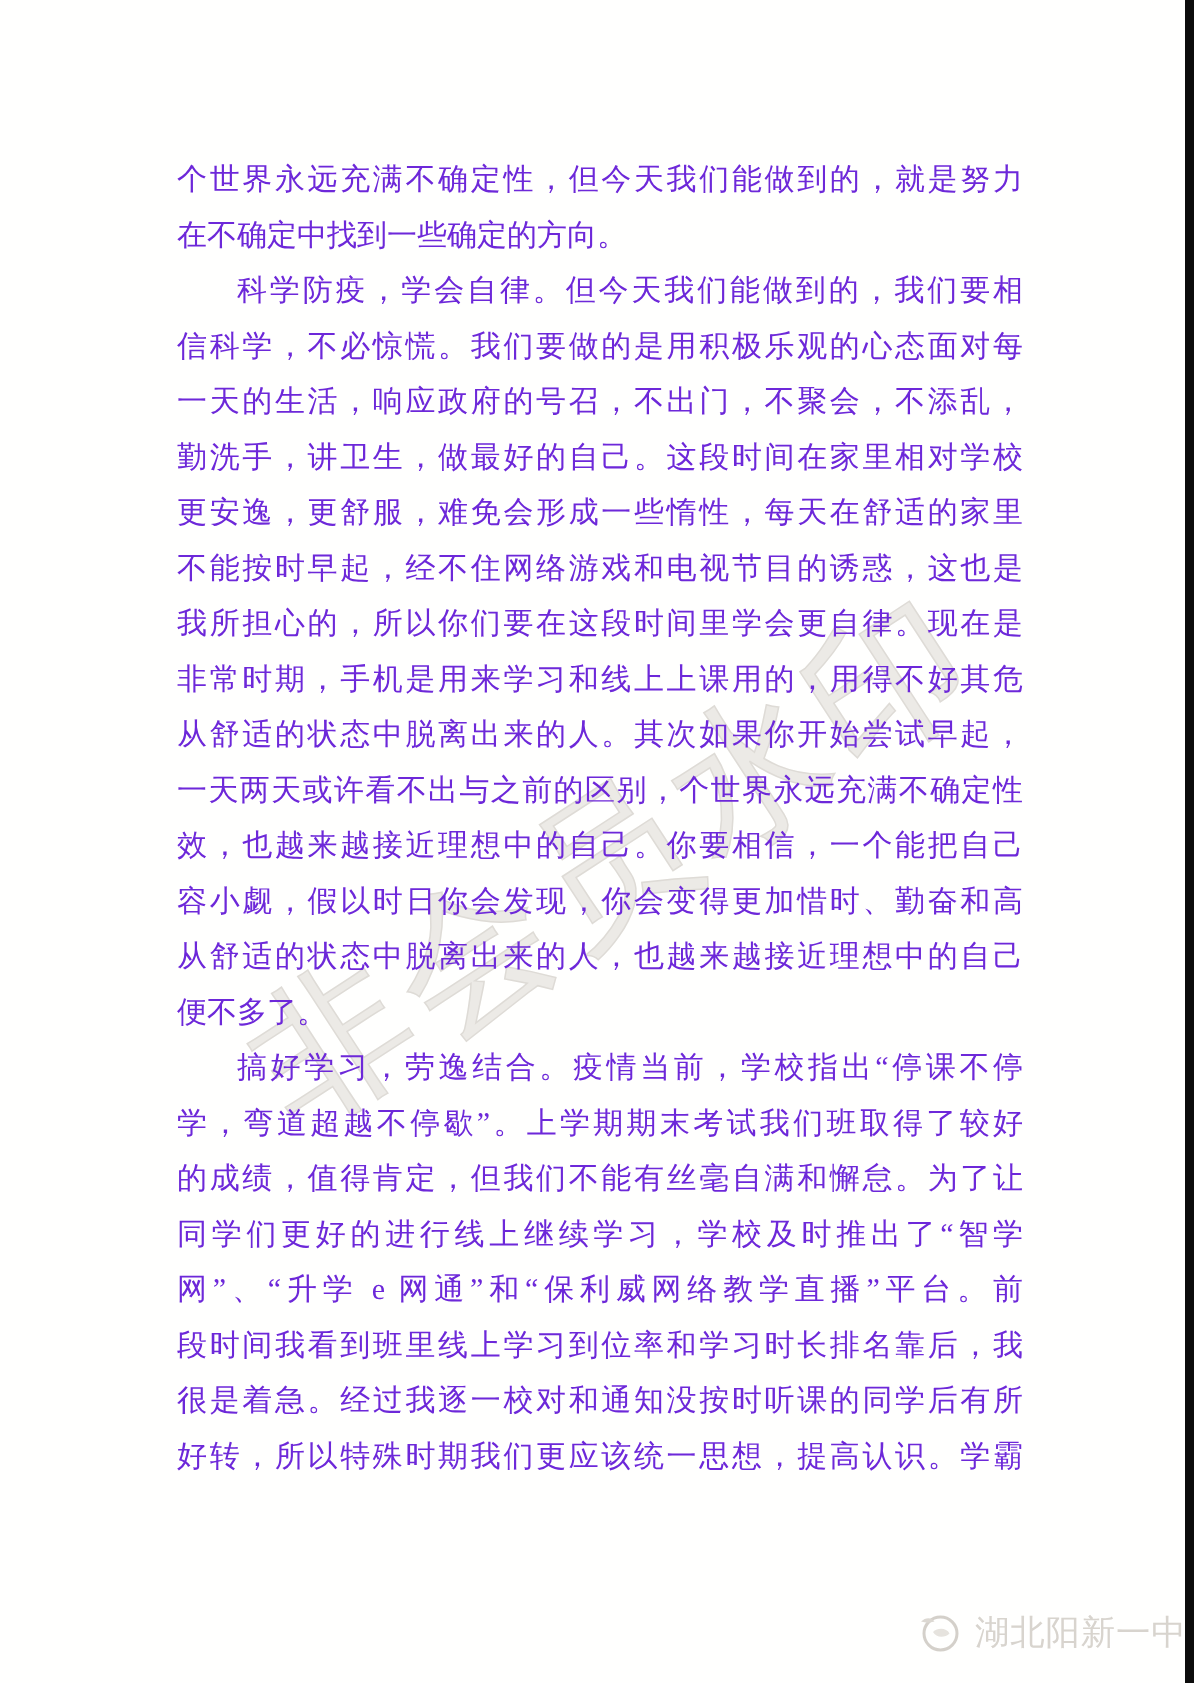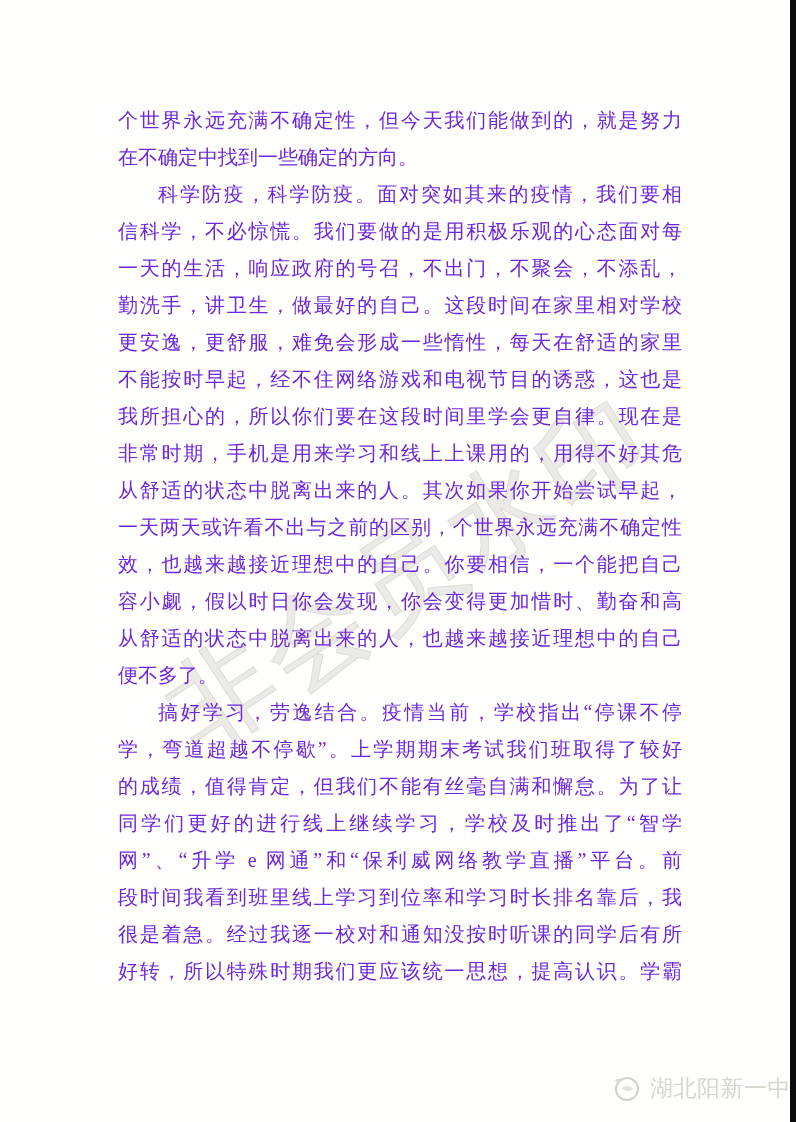--- a/index.html
+++ b/index.html
@@ -79,21 +79,21 @@
 </head>
 <body>
 
 <div class="page">
 
   <div class="watermark">非会员水印</div>
 
   <div class="text-column">
     <div class="text-line">个世界永远充满不确定性，但今天我们能做到的，就是努力</div>
     <div class="text-line short">在不确定中找到一些确定的方向。</div>
-    <div class="text-line indent">科学防疫，科学防疫。面对突如其来的疫情，我们要相</div>
+    <div class="text-line indent">科学防疫，学会自律。但今天我们能做到的，我们要相</div>
     <div class="text-line">信科学，不必惊慌。我们要做的是用积极乐观的心态面对每</div>
     <div class="text-line">一天的生活，响应政府的号召，不出门，不聚会，不添乱，</div>
     <div class="text-line">勤洗手，讲卫生，做最好的自己。这段时间在家里相对学校</div>
     <div class="text-line">更安逸，更舒服，难免会形成一些惰性，每天在舒适的家里</div>
     <div class="text-line">不能按时早起，经不住网络游戏和电视节目的诱惑，这也是</div>
     <div class="text-line">我所担心的，所以你们要在这段时间里学会更自律。现在是</div>
     <div class="text-line">非常时期，手机是用来学习和线上上课用的，用得不好其危</div>
     <div class="text-line">从舒适的状态中脱离出来的人。其次如果你开始尝试早起，</div>
     <div class="text-line">一天两天或许看不出与之前的区别，个世界永远充满不确定性</div>
     <div class="text-line">效，也越来越接近理想中的自己。你要相信，一个能把自己</div>

